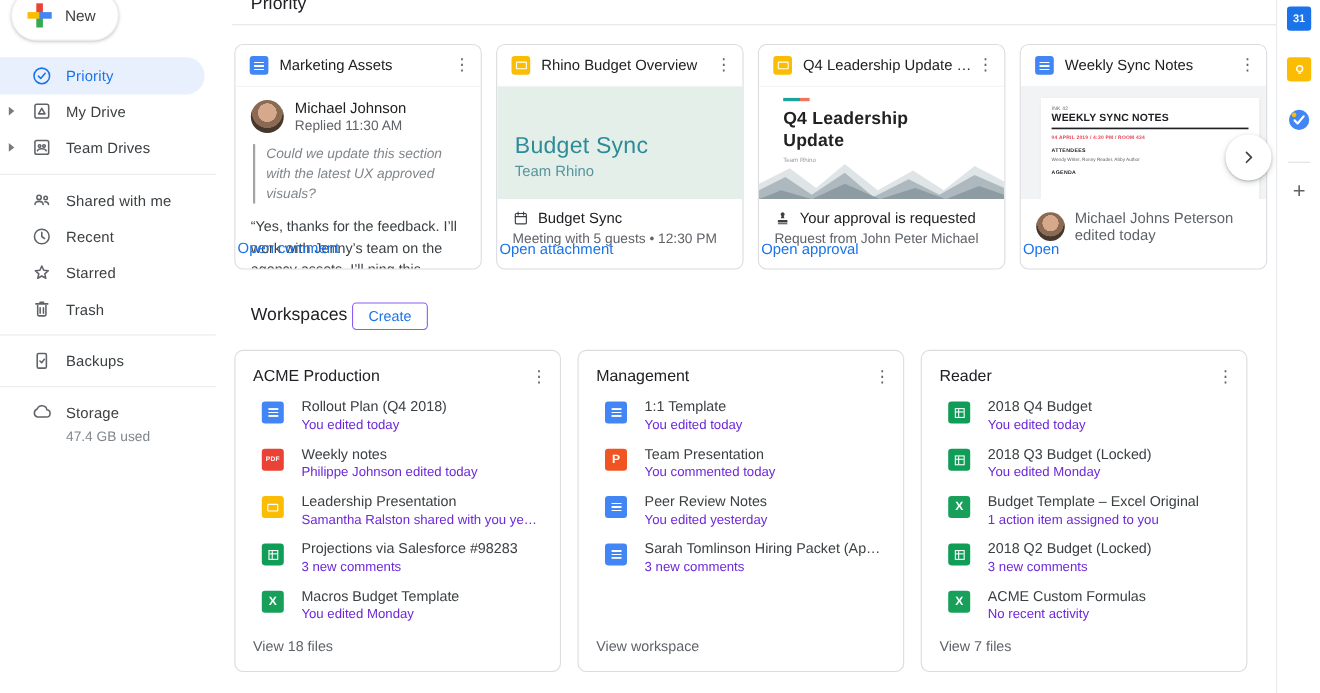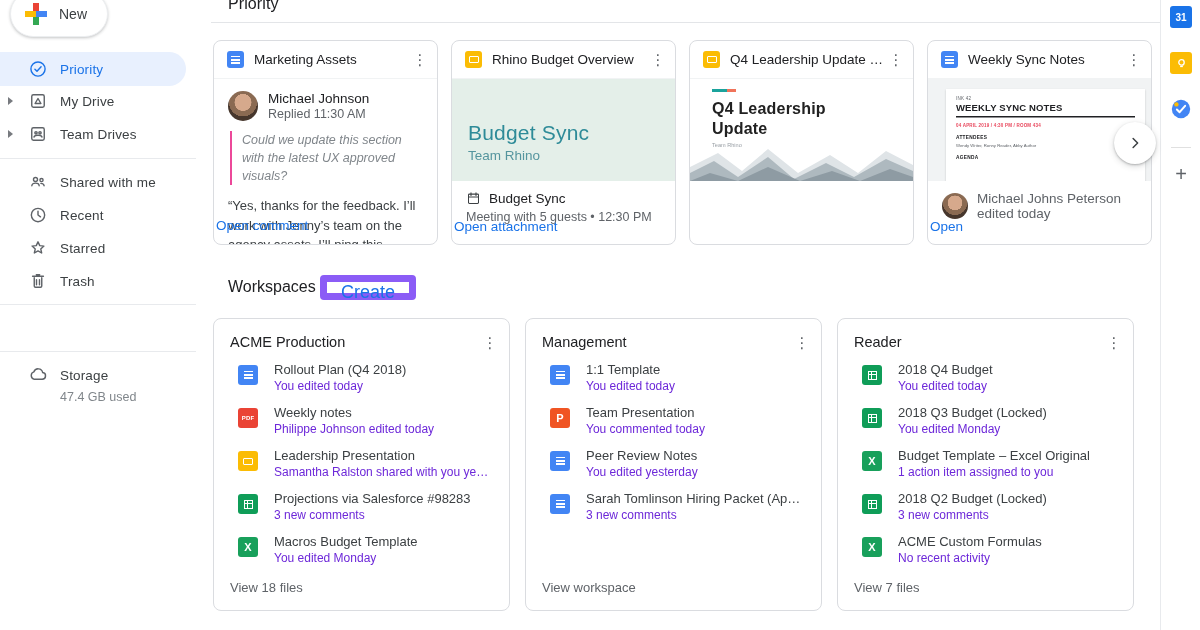--- a/index.html
+++ b/index.html
@@ -63,21 +63,21 @@
   .glyph-txt { color:#fff; font-weight:700; font-size:6px; letter-spacing:.2px; }
   .glyph-letter { color:#fff; font-weight:700; font-size:11px; }
 
   .pbody { position:relative; padding:12px 14px; height:166px; }
   .person-row { display:flex; gap:10px; align-items:center; }
   .avatar { width:30px; height:30px; border-radius:50%; flex:0 0 30px;
     background:radial-gradient(circle at 50% 38%, #d6a98c 0 35%, #8a6a52 36% 58%, #46362c 59% 100%); }
   .avatar.small { width:26px; height:26px; flex:0 0 26px; }
   .p-name { font-size:13.5px; font-weight:500; color:#202124; }
   .p-sub { font-size:12.5px; color:#5f6368; margin-top:1px; }
-  .quote { margin:10px 0 0 2px; padding-left:10px; border-left:2px solid #ec4899;
+  .quote { margin:10px 0 0 2px; padding-left:10px; border-left:2px solid #a3a3a3;
     font-style:italic; font-size:12.5px; line-height:1.45; color:#80868b; }
   .reply { margin-top:11px; font-size:13px; line-height:1.5; color:#3c4043; }
   .clink { position:absolute; left:2px; bottom:12px; font-size:13.5px; font-weight:500; color:#1a73e8; cursor:pointer; text-decoration:none; }
 
   .preview-green { height:102px; background:#e4efe9; padding:42px 0 0 16px; }
   .pg-title { font-size:21px; color:#2e8b98; letter-spacing:.2px; }
   .pg-sub { font-size:13.5px; color:#55959e; margin-top:3px; }
   .pfoot { position:relative; padding:10px 14px; height:65px; }
   .event-row { display:flex; align-items:center; gap:8px; font-size:13.5px; font-weight:500; color:#202124; }
   .meta-line { font-size:12.5px; color:#5f6368; margin-top:4px; }
@@ -100,22 +100,22 @@
   .dlabel { font-size:9.5px; font-weight:700; color:#202124; letter-spacing:.6px; margin-top:14px; }
   .dnames { font-size:8.5px; color:#5f6368; margin-top:5px; }
 
   .chev-btn { position:absolute; left:1114px; top:122px; width:42px; height:42px; border-radius:50%;
     background:#fff; box-shadow:0 1px 2px rgba(60,64,67,.3),0 2px 6px rgba(60,64,67,.2);
     display:flex; align-items:center; justify-content:center; cursor:pointer; z-index:5; }
 
   
   .ws-head { position:absolute; left:228px; top:278px; font-size:16px; color:#202124; }
   .create-btn { position:absolute; left:320px; top:275px; height:25px; padding:0 14px;
-    background:#fff; border:7px solid #8b5cf6; border-radius:4px; cursor:pointer;
-    font-family:inherit; font-size:18px; font-weight:500; color:#1a73e8; }
+    background:#fff; border:1px solid #8b5cf6; border-radius:4px; cursor:pointer;
+    font-family:inherit; font-size:13px; font-weight:500; color:#1a73e8; }
   .wcard { position:absolute; top:318px; width:297px; height:293px; background:#fff;
     border:1px solid #dadce0; border-radius:8px; }
   .wcard header { display:flex; align-items:center; padding:15px 10px 12px 16px; }
   .wc-title { flex:1; font-size:14.5px; font-weight:500; color:#202124; }
   .witem { position:relative; margin:0 16px 12px 16px; padding-left:44px; min-height:31px; cursor:pointer; }
   .witem .ficon { position:absolute; left:8px; top:3px; }
   .w-name { font-size:13px; font-weight:500; color:#3c4043; white-space:nowrap; overflow:hidden; text-overflow:ellipsis; }
   .w-meta { font-size:12px; color:#6d28d9; margin-top:2px; white-space:nowrap; overflow:hidden; text-overflow:ellipsis; }
   .w-footer { position:absolute; left:16px; bottom:15px; font-size:13px; color:#5f6368; cursor:pointer; text-decoration:none; }
 
@@ -205,20 +205,27 @@
       <svg class="nicon ol" viewBox="0 0 24 24">
         <path d="M7.5 8v10a1.4 1.4 0 0 0 1.4 1.4h6.2A1.4 1.4 0 0 0 16.5 18V8"></path>
         <path d="M5.5 6.3h13M10 4.5h4"></path>
           <path d="M10.2 10.5v6M13.8 10.5v6"></path>
         </svg>
       <span class="nlabel">Trash</span>
     </div>
 
     <div class="sb-div" style="top:304px"></div>
 
+    <div class="nav-row" style="top:311px">
+      <svg class="nicon ol" viewBox="0 0 24 24">
+        <rect x="7" y="4" width="10" height="16" rx="1.6"></rect>
+          <path d="M10 12.2l1.8 1.8 3-3.6"></path>
+        </svg>
+      <span class="nlabel">Backups</span>
+    </div>
 
     <div class="sb-div" style="top:351px"></div>
 
     <div class="nav-row" style="top:358px">
       <svg class="nicon ol" viewBox="0 0 24 24">
         <path d="M7 17h10a4 4 0 0 0 .6-7.96A5.5 5.5 0 0 0 7 8.3 4.6 4.6 0 0 0 7 17z"></path>
         </svg>
       <span class="nlabel">Storage</span>
     </div>
     <div class="storage-cap" style="top:390px">47.4 GB used</div>
@@ -285,20 +292,32 @@
     <div class="preview-slide">
       <div class="dash"></div>
       <div class="slide-title">Q4 Leadership Update</div>
       <div class="slide-team">Team Rhino</div>
       <svg class="mountains" viewBox="0 0 223 34" preserveAspectRatio="none">
         <polygon fill="#dfe4e7" points="0,34 0,20 28,6 52,24 78,2 108,26 140,8 168,26 196,4 223,18 223,34"></polygon>
         <polygon fill="#aeb9bf" points="0,34 0,26 24,14 48,30 78,10 104,32 136,16 164,30 196,12 223,24 223,34"></polygon>
         <polygon fill="#8e9ba3" points="0,34 20,26 48,34 78,20 110,34 142,24 170,34 200,22 223,30 223,34"></polygon>
       </svg>
     </div>
+    <div class="pfoot">
+      <div class="event-row">
+        <svg width="15" height="15" viewBox="0 0 24 24" fill="#3c4043">
+          <path d="M12 3.2a3 3 0 0 0-1.6 5.5L9.4 12h5.2l-1-3.3A3 3 0 0 0 12 3.2z"></path>
+          <path d="M6 14.5h12a1 1 0 0 1 1 1V18H5v-2.5a1 1 0 0 1 1-1z"></path>
+            <rect x="5" y="19" width="14" height="1.6" rx=".8"></rect>
+          </svg>
+        <span>Your approval is requested</span>
+      </div>
+      <div class="meta-line">Request from John Peter Michael</div>
+      <a class="clink">Open approval</a>
+    </div>
   </section>
 
   <section class="pcard" style="left:927px">
     <header>
       <span class="ficon docs sm">
           <span class="glyph-lines"></span>
         </span>
       <span class="pc-title">Weekly Sync Notes</span>
       <span class="kebab">⋮</span>
     </header>

